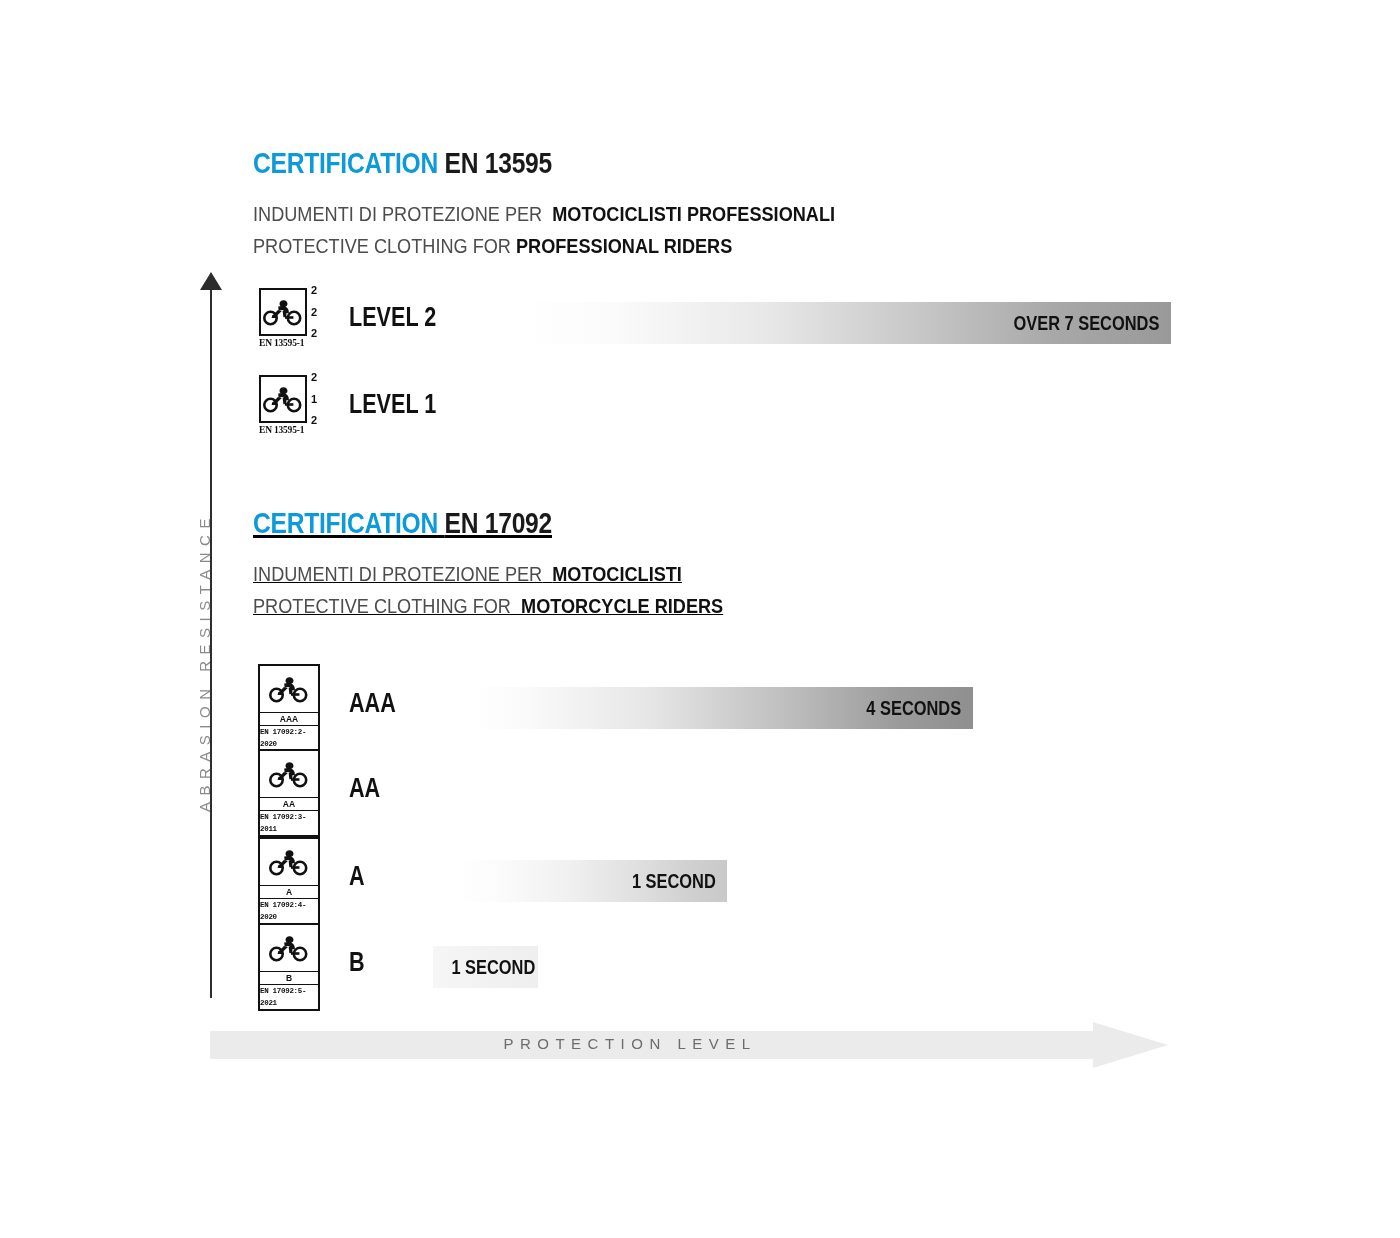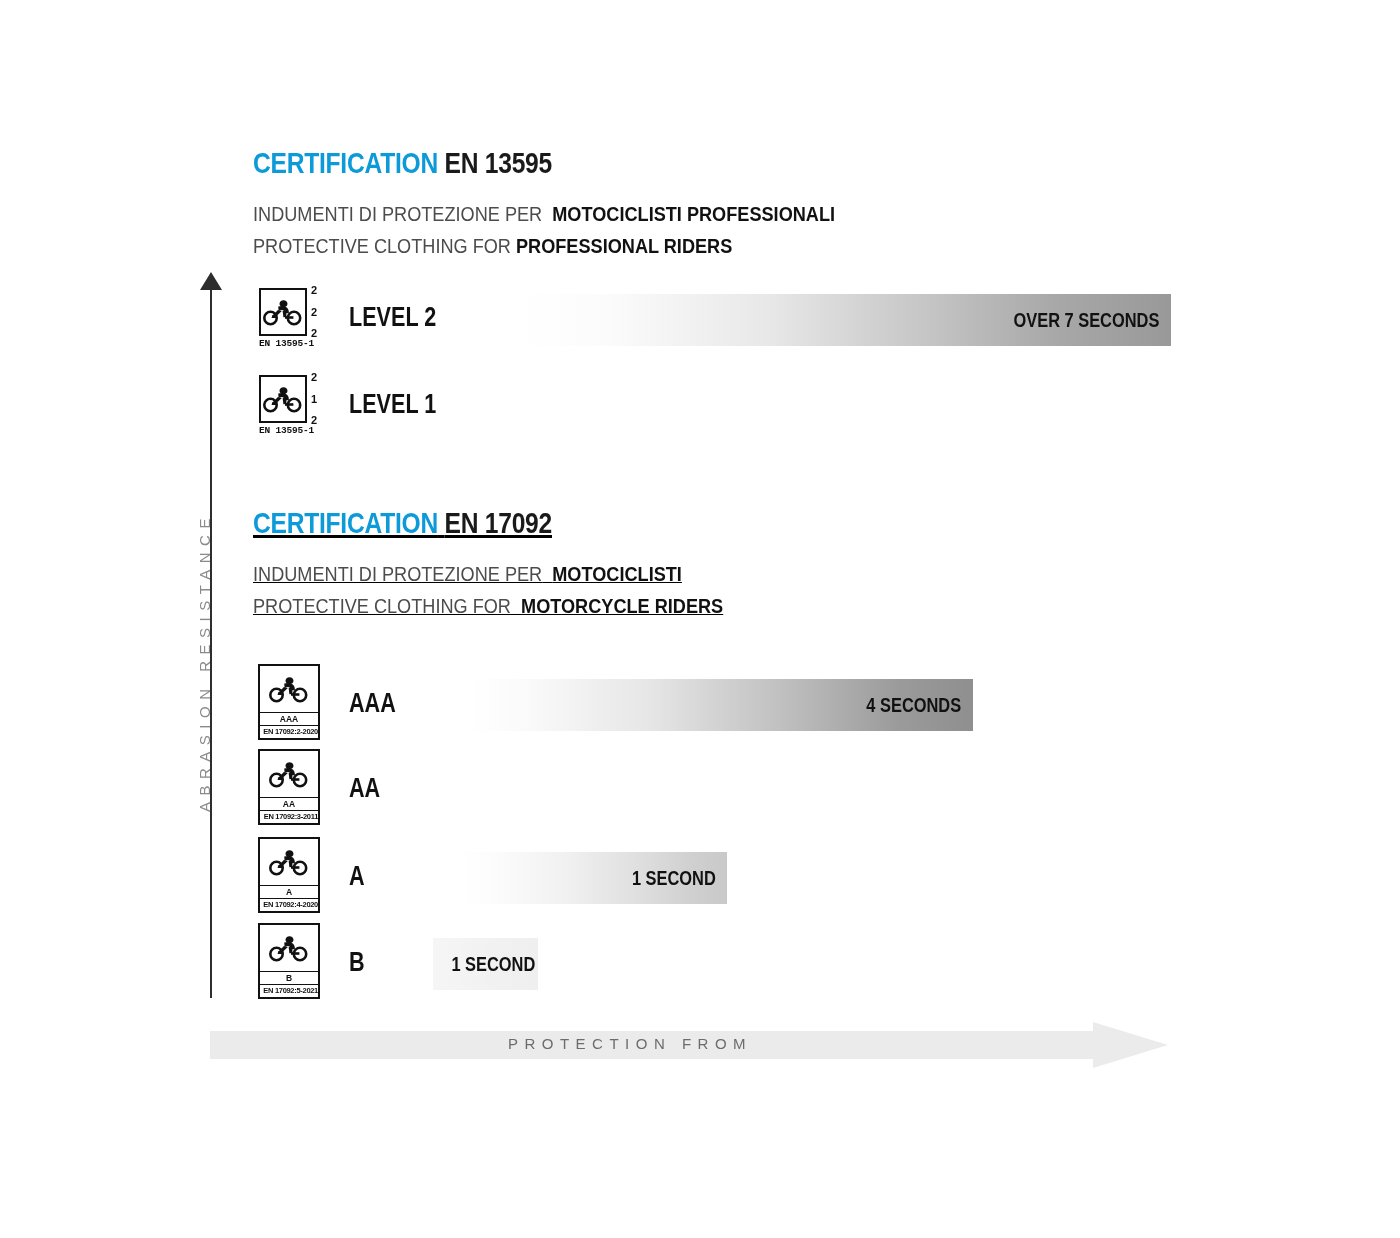--- a/index.html
+++ b/index.html
@@ -148,21 +148,21 @@
     line-height: 11px;
     font-family: "Liberation Sans", sans-serif;
   }
   .badge13 .code {
     margin-top: 2px;
     font-size: 9.5px;
     font-weight: 700;
     color: #111;
     letter-spacing: -0.2px;
     white-space: nowrap;
-    font-family: Liberation Mono, monospace;
+    font-family: Liberation Serif, serif;
   }
 
   
   .badge17 {
     position: absolute;
     width: 62px;
     border: 2px solid #111;
     box-sizing: border-box;
     background: #fff;
   }
@@ -174,27 +174,27 @@
   .badge17 .cls {
     text-align: center;
     font-size: 8.5px;
     font-weight: 700;
     color: #111;
     line-height: 12px;
     border-bottom: 1.5px solid #111;
     font-family: "Liberation Sans", sans-serif;
   }
   .badge17 .std {
-    text-align: right;
+    text-align: left;
     font-size: 7.5px;
     font-weight: 700;
     color: #111;
     line-height: 12px;
     letter-spacing: -0.3px;
-    font-family: Liberation Sans, sans-serif;
+    font-family: Liberation Mono, monospace;
   }
 
   
   .moto { position: absolute; left: 50%; top: 50%; transform: translate(-50%,-50%); }
 
   
   .row-label {
     position: absolute;
     font-family: "Liberation Sans Narrow", "Liberation Sans", sans-serif;
     font-weight: 700;
@@ -202,24 +202,25 @@
     color: #111;
     letter-spacing: 0px;
     white-space: nowrap;
     transform: scaleX(0.80);
     transform-origin: left center;
   }
 
   
   .bar {
     position: absolute;
-    height: 52px;
+    height: 42px;
     display: flex;
     align-items: center;
     justify-content: flex-end;
+    margin-top: 8px;
   }
   .bar .bar-text {
     font-family: "Liberation Sans Narrow", "Liberation Sans", sans-serif;
     font-weight: 700;
     font-size: 20px;
     color: #111;
     white-space: nowrap;
     padding-right: 14px;
     transform: scaleX(0.82);
     transform-origin: right center;
@@ -389,16 +390,16 @@
     <div class="std">EN 17092:5-2021</div>
   </div>
   <div class="row-label" style="left:349px; top:947px;">B</div>
   <div class="bar outside" style="left:433px; top:938px; width:105px; background:linear-gradient(to right,#f6f6f6 0%,#f1f1f1 60%,#efefef 100%);">
     <span class="bar-text">1 SECOND</span>
   </div>
 
   <div class="x-arrow-wrap">
     <div class="x-arrow-bar"></div>
     <div class="x-arrow-head"></div>
-    <div class="x-axis-label">PROTECTION FROM</div>
+    <div class="x-axis-label">PROTECTION LEVEL</div>
   </div>
 
 </div>
 
 </body></html>

